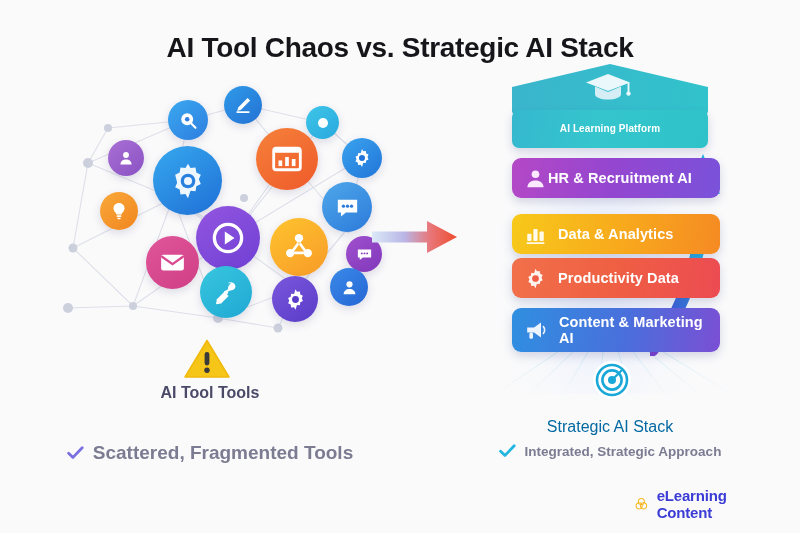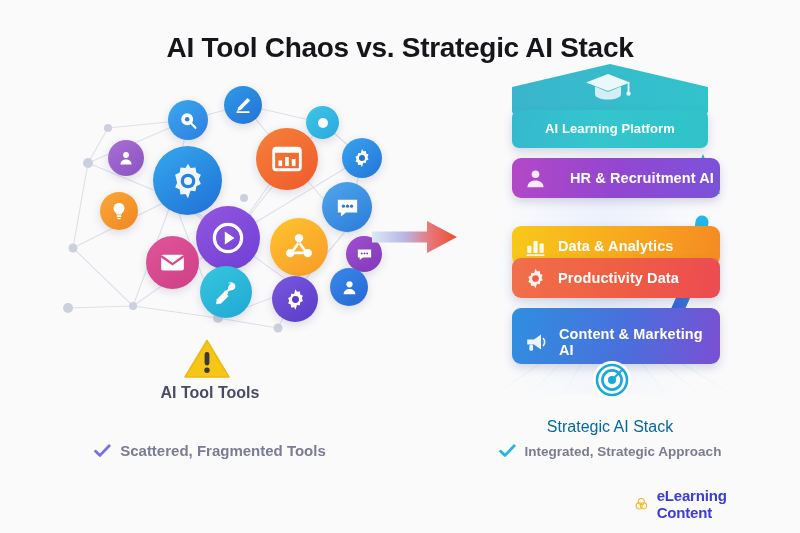--- a/index.html
+++ b/index.html
@@ -32,21 +32,21 @@
 
   .warn{position:absolute;left:183px;top:337px;width:48px;height:44px;}
 
   .left-title{
     position:absolute;left:40px;top:384px;width:340px;text-align:center;
     font-size:16px;font-weight:bold;color:#4a4a68;
   }
   .left-sub{
     position:absolute;left:40px;top:442px;width:340px;
     display:flex;align-items:center;justify-content:center;gap:9px;
-    font-size:15px;color:#7b7b92;font-weight:bold;
+    font-size:19px;color:#7b7b92;font-weight:bold;
   }
   .chk{flex:0 0 auto;display:block;}
 
   
   .midarrow{position:absolute;left:372px;top:218px;}
 
   
   .stackwrap{position:absolute;left:470px;top:86px;width:280px;height:310px;}
   .glow{
     position:absolute;left:28px;top:8px;width:210px;height:300px;
@@ -63,36 +63,36 @@
     color:#fff;font-weight:bold;
     box-shadow:0 4px 10px rgba(60,70,130,.20);
   }
   .layer .lbl{font-size:14.5px;line-height:1.12;letter-spacing:.1px;}
   .layer .ico{flex:0 0 auto;display:flex;align-items:center;justify-content:center;}
 
   
   #layer-0{top:24px;height:38px;border-radius:7px;
     background:linear-gradient(100deg,#35b8cf 0%,#35c6cd 45%,#2fc2c9 100%);
     justify-content:center;padding:0;}
-  #layer-0 .lbl{font-size:13px;}
+  #layer-0 .lbl{font-size:10px;}
   .cap-top{
     position:absolute;left:42px;top:-22px;width:196px;height:50px;
     background:linear-gradient(100deg,#3bb5cc 0%,#31c3cc 100%);
     clip-path:polygon(50% 0%, 100% 46%, 100% 100%, 0% 100%, 0% 46%);
     border-radius:3px;
   }
   .cap-icon{position:absolute;left:112px;top:-16px;}
 
-  #layer-1{top:72px;height:40px;padding:0 0 0 12px;gap:23px;
+  #layer-1{top:72px;height:40px;padding:0 0 0 12px;gap:1px;
     background:linear-gradient(100deg,#b448c6 0%,#9446d0 48%,#7a52da 100%);}
-  #layer-2{top:140px;height:40px;padding:0 0 0 12px;gap:11px;
+  #layer-2{top:128px;height:40px;padding:0 0 0 12px;gap:11px;
     background:linear-gradient(100deg,#f7c91a 0%,#f8a81d 55%,#f58a23 100%);}
   #layer-3{top:172px;height:40px;padding:0 0 0 12px;gap:11px;
     background:linear-gradient(100deg,#f1704a 0%,#ef5f43 50%,#ec4b52 100%);}
-  #layer-4{top:222px;height:44px;padding:12px 0 0 12px;gap:11px;
+  #layer-4{top:222px;height:44px;padding:0 0 0 12px;gap:11px;
     background:linear-gradient(100deg,#2f8fe0 0%,#4a6fdc 55%,#7b4fd4 100%);}
 
   .bullseye{position:absolute;left:122px;top:274px;}
 
   .right-title{
     position:absolute;left:450px;top:418px;width:320px;text-align:center;
     font-size:16px;font-weight:normal;color:#0369a1;
   }
   .right-sub{
     position:absolute;left:450px;top:444px;width:320px;

